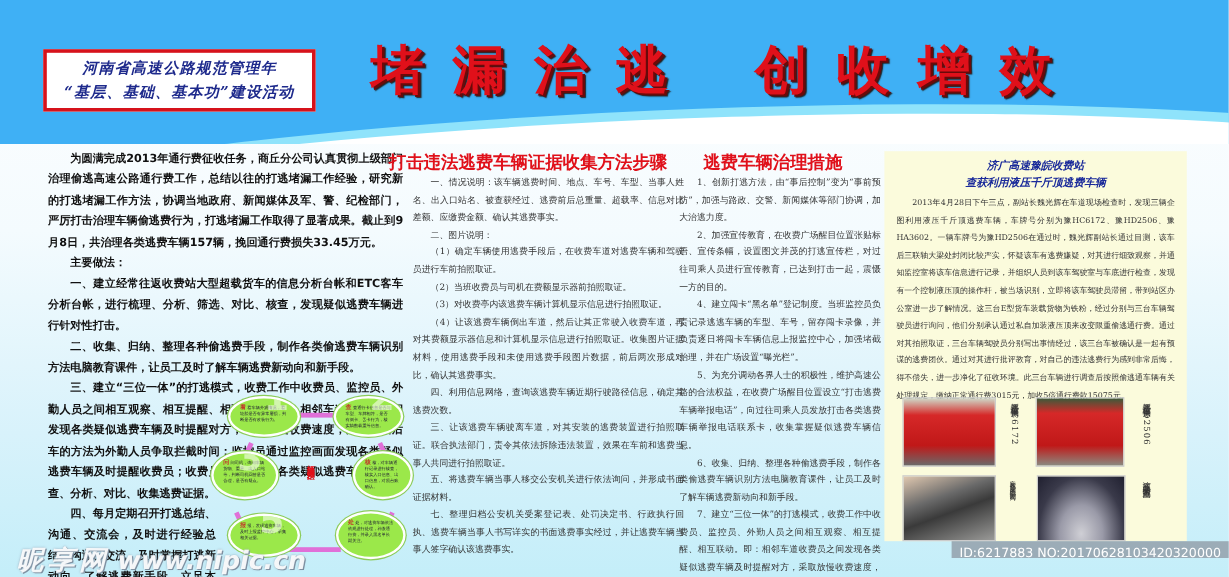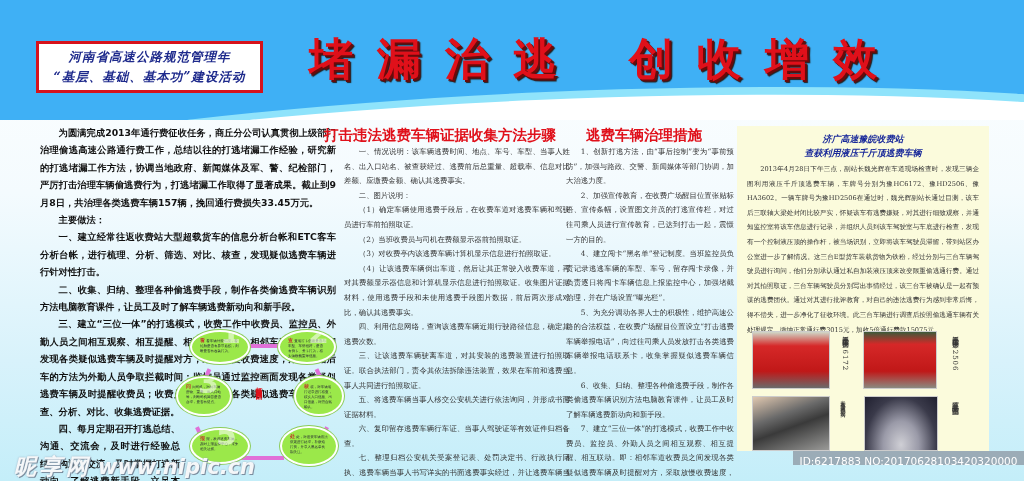--- a/index.html
+++ b/index.html
@@ -122,21 +122,20 @@
 <div class="col-mid">
   <p>一、情况说明：该车辆逃费时间、地点、车号、车型、当事人姓名、出入口站名、被查获经过、逃费前后总重量、超载率、信息对比差额、应缴费金额、确认其逃费事实。</p>
   <p>二、图片说明：</p>
   <p>（1）确定车辆使用逃费手段后，在收费车道对逃费车辆和驾驶员进行车前拍照取证。</p>
   <p>（2）当班收费员与司机在费额显示器前拍照取证。</p>
   <p>（3）对收费亭内该逃费车辆计算机显示信息进行拍照取证。</p>
   <p>（4）让该逃费车辆倒出车道，然后让其正常驶入收费车道，再对其费额显示器信息和计算机显示信息进行拍照取证。收集图片证据材料，使用逃费手段和未使用逃费手段图片数据，前后两次形成对比，确认其逃费事实。</p>
   <p>四、利用信息网络，查询该逃费车辆近期行驶路径信息，确定其逃费次数。</p>
   <p>三、让该逃费车辆驶离车道，对其安装的逃费装置进行拍照取证。联合执法部门，责令其依法拆除违法装置，效果在车前和逃费当事人共同进行拍照取证。</p>
   <p>五、将逃费车辆当事人移交公安机关进行依法询问，并形成书面证据材料。</p>
-  <p>六、复印留存逃费车辆行车证、当事人驾驶证等有效证件归档备查。</p>
   <p>七、整理归档公安机关受案登记表、处罚决定书、行政执行回执、逃费车辆当事人书写详实的书面逃费事实经过，并让逃费车辆当事人签字确认该逃费事实。</p>
 
 </div>
 
 <div class="sec-title" style="left:586px;top:126px;">逃费车辆治理措施</div>
 <div class="col-r">
   <p>1、创新打逃方法，由“事后控制”变为“事前预防”，加强与路政、交警、新闻媒体等部门协调，加大治逃力度。</p>
   <p>2、加强宣传教育，在收费广场醒目位置张贴标语、宣传条幅，设置图文并茂的打逃宣传栏，对过往司乘人员进行宣传教育，已达到打击一起，震慑一方的目的。</p>
   <p>4、建立闯卡“黑名单”登记制度。当班监控员负责记录逃逃车辆的车型、车号，留存闯卡录像，并负责逐日将闯卡车辆信息上报监控中心，加强堵截治理，并在广场设置“曝光栏”。</p>
   <p>5、为充分调动各界人士的积极性，维护高速公路的合法权益，在收费广场醒目位置设立“打击逃费车辆举报电话”，向过往司乘人员发放打击各类逃费车辆举报电话联系卡，收集掌握疑似逃费车辆信息。</p>

